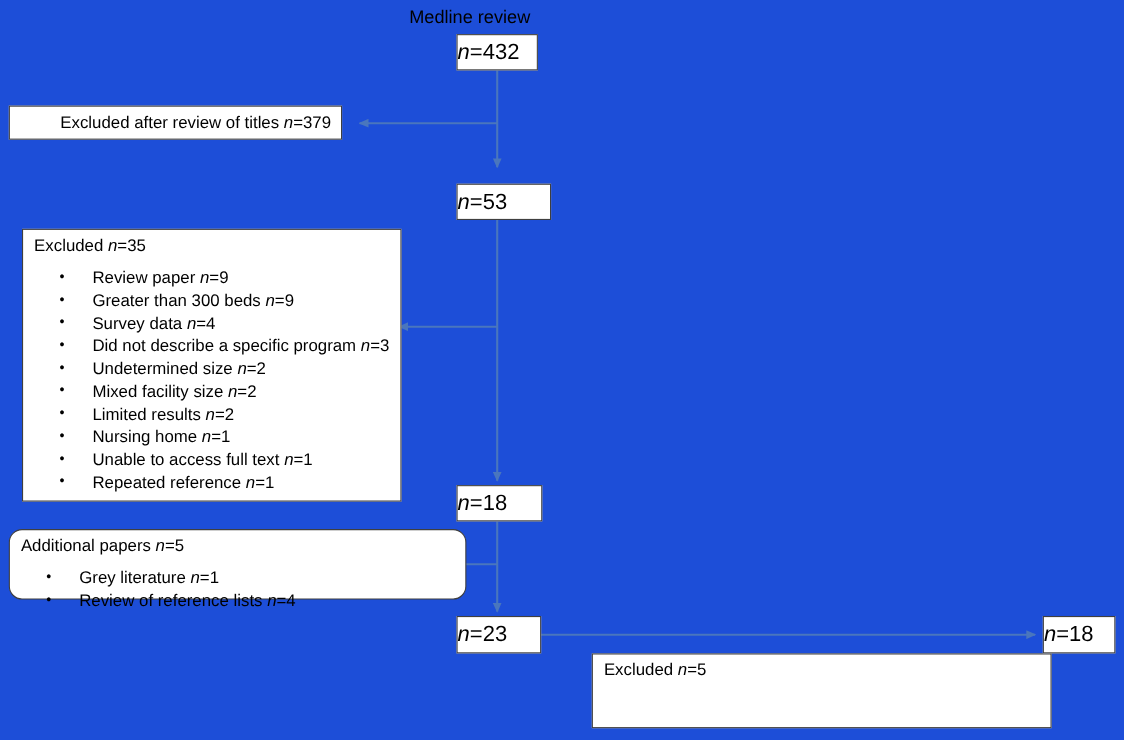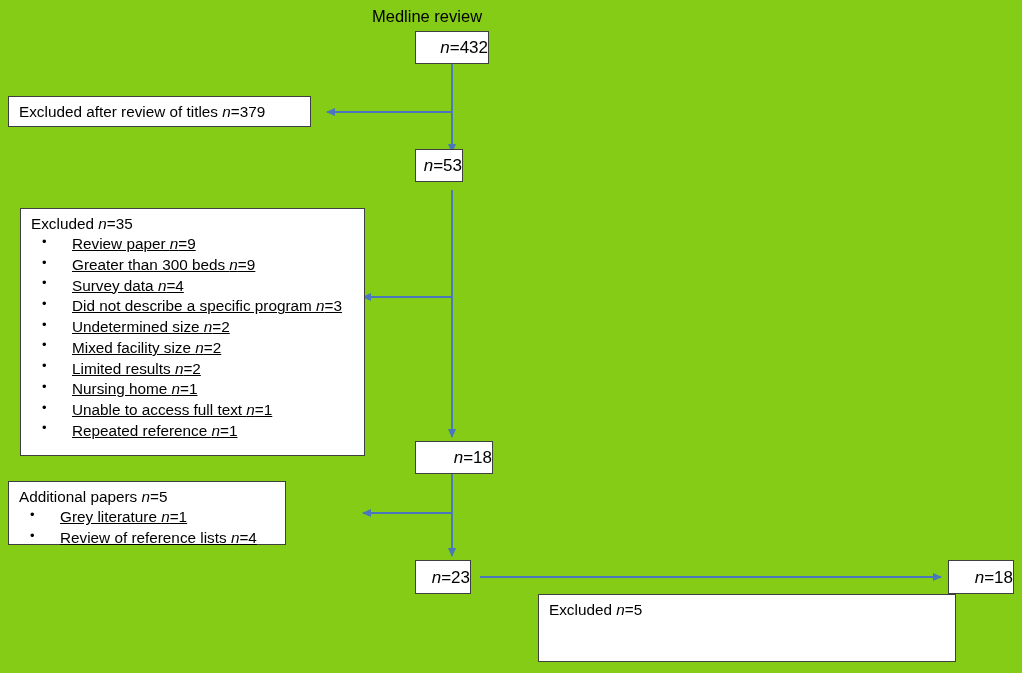--- a/index.html
+++ b/index.html
@@ -8,51 +8,51 @@
     background: #ffffff;
   }
   body {
     font-family: "Liberation Sans", sans-serif;
     color: #000000;
   }
   #canvas {
     position: relative;
     width: 1022px;
     height: 673px;
-    background: #84cc16;
+    background: #1d4ed8;
     overflow: hidden;
   }
   .box {
     position: absolute;
     box-sizing: border-box;
     border: 1.6px solid #3f3f3f;
     background: #ffffff;
     font-size: 15.5px;
     line-height: 1.0;
     color: #000;
+    justify-content: flex-end;
   }
   .nbox {
     display: flex;
     align-items: center;
-    justify-content: flex-end;
-    font-size: 17px;
+    justify-content: flex-start;
+    font-size: 20px;
   }
   .textbox {
     padding: 7px 9px 7px 10px;
     font-size: 15.3px;
   }
   .bx-title {
     margin: 0 0 3px 0;
     white-space: nowrap;
   }
   ul.bl {
     list-style: none;
-    margin: 0;
+    margin: 12px;
     padding: 0;
-    text-decoration: underline;
   }
   ul.bl li {
     position: relative;
     white-space: nowrap;
     margin: 0 0 1px 0;
     padding-left: 41px;
     line-height: 1.29;
   }
   ul.bl.tight li {
     padding-left: 17px;
@@ -116,21 +116,21 @@
   <div class="caption" style="left:372px; top:7px;">Medline review</div>
 
   <div class="box nbox" style="left:415px; top:31px; width:74px; height:33px;">
     <span><i class="n">n</i>=432</span>
   </div>
 
   <div class="box textbox" style="left:8px; top:96px; width:303px; height:31px; display:flex; align-items:center;">
     <span>Excluded after review of titles <i class="n">n</i>=379</span>
   </div>
 
-  <div class="box nbox" style="left:415px; top:149px; width:48px; height:33px;">
+  <div class="box nbox" style="left:415px; top:167px; width:86px; height:33px;">
     <span><i class="n">n</i>=53</span>
   </div>
 
   <div class="box textbox" style="left:20px; top:208px; width:345px; height:248px;">
     <div class="bx-title">Excluded <i class="n">n</i>=35</div>
     <ul class="bl">
       <li>Review paper <i class="n">n</i>=9</li>
       <li>Greater than 300 beds <i class="n">n</i>=9</li>
       <li>Survey data <i class="n">n</i>=4</li>
       <li>Did not describe a specific program <i class="n">n</i>=3</li>
@@ -140,29 +140,29 @@
       <li>Nursing home <i class="n">n</i>=1</li>
       <li>Unable to access full text <i class="n">n</i>=1</li>
       <li>Repeated reference <i class="n">n</i>=1</li>
     </ul>
   </div>
 
   <div class="box nbox" style="left:415px; top:441px; width:78px; height:33px;">
     <span><i class="n">n</i>=18</span>
   </div>
 
-  <div class="box textbox" style="left:8px; top:481px; width:278px; height:64px;">
+  <div class="box textbox" style="left:8px; top:481px; width:416px; height:64px;border-radius:12px;">
     <div class="bx-title">Additional papers <i class="n">n</i>=5</div>
     <ul class="bl">
       <li>Grey literature <i class="n">n</i>=1</li>
       <li>Review of reference lists <i class="n">n</i>=4</li>
     </ul>
   </div>
 
-  <div class="box nbox" style="left:415px; top:560px; width:56px; height:34px;">
+  <div class="box nbox" style="left:415px; top:560px; width:77px; height:34px;">
     <span><i class="n">n</i>=23</span>
   </div>
 
   <div class="box textbox" style="left:538px; top:594px; width:418px; height:68px;">
     <div class="bx-title">Excluded <i class="n">n</i>=5</div>
   </div>
 
   <div class="box nbox" style="left:948px; top:560px; width:66px; height:34px;">
     <span><i class="n">n</i>=18</span>
   </div>

